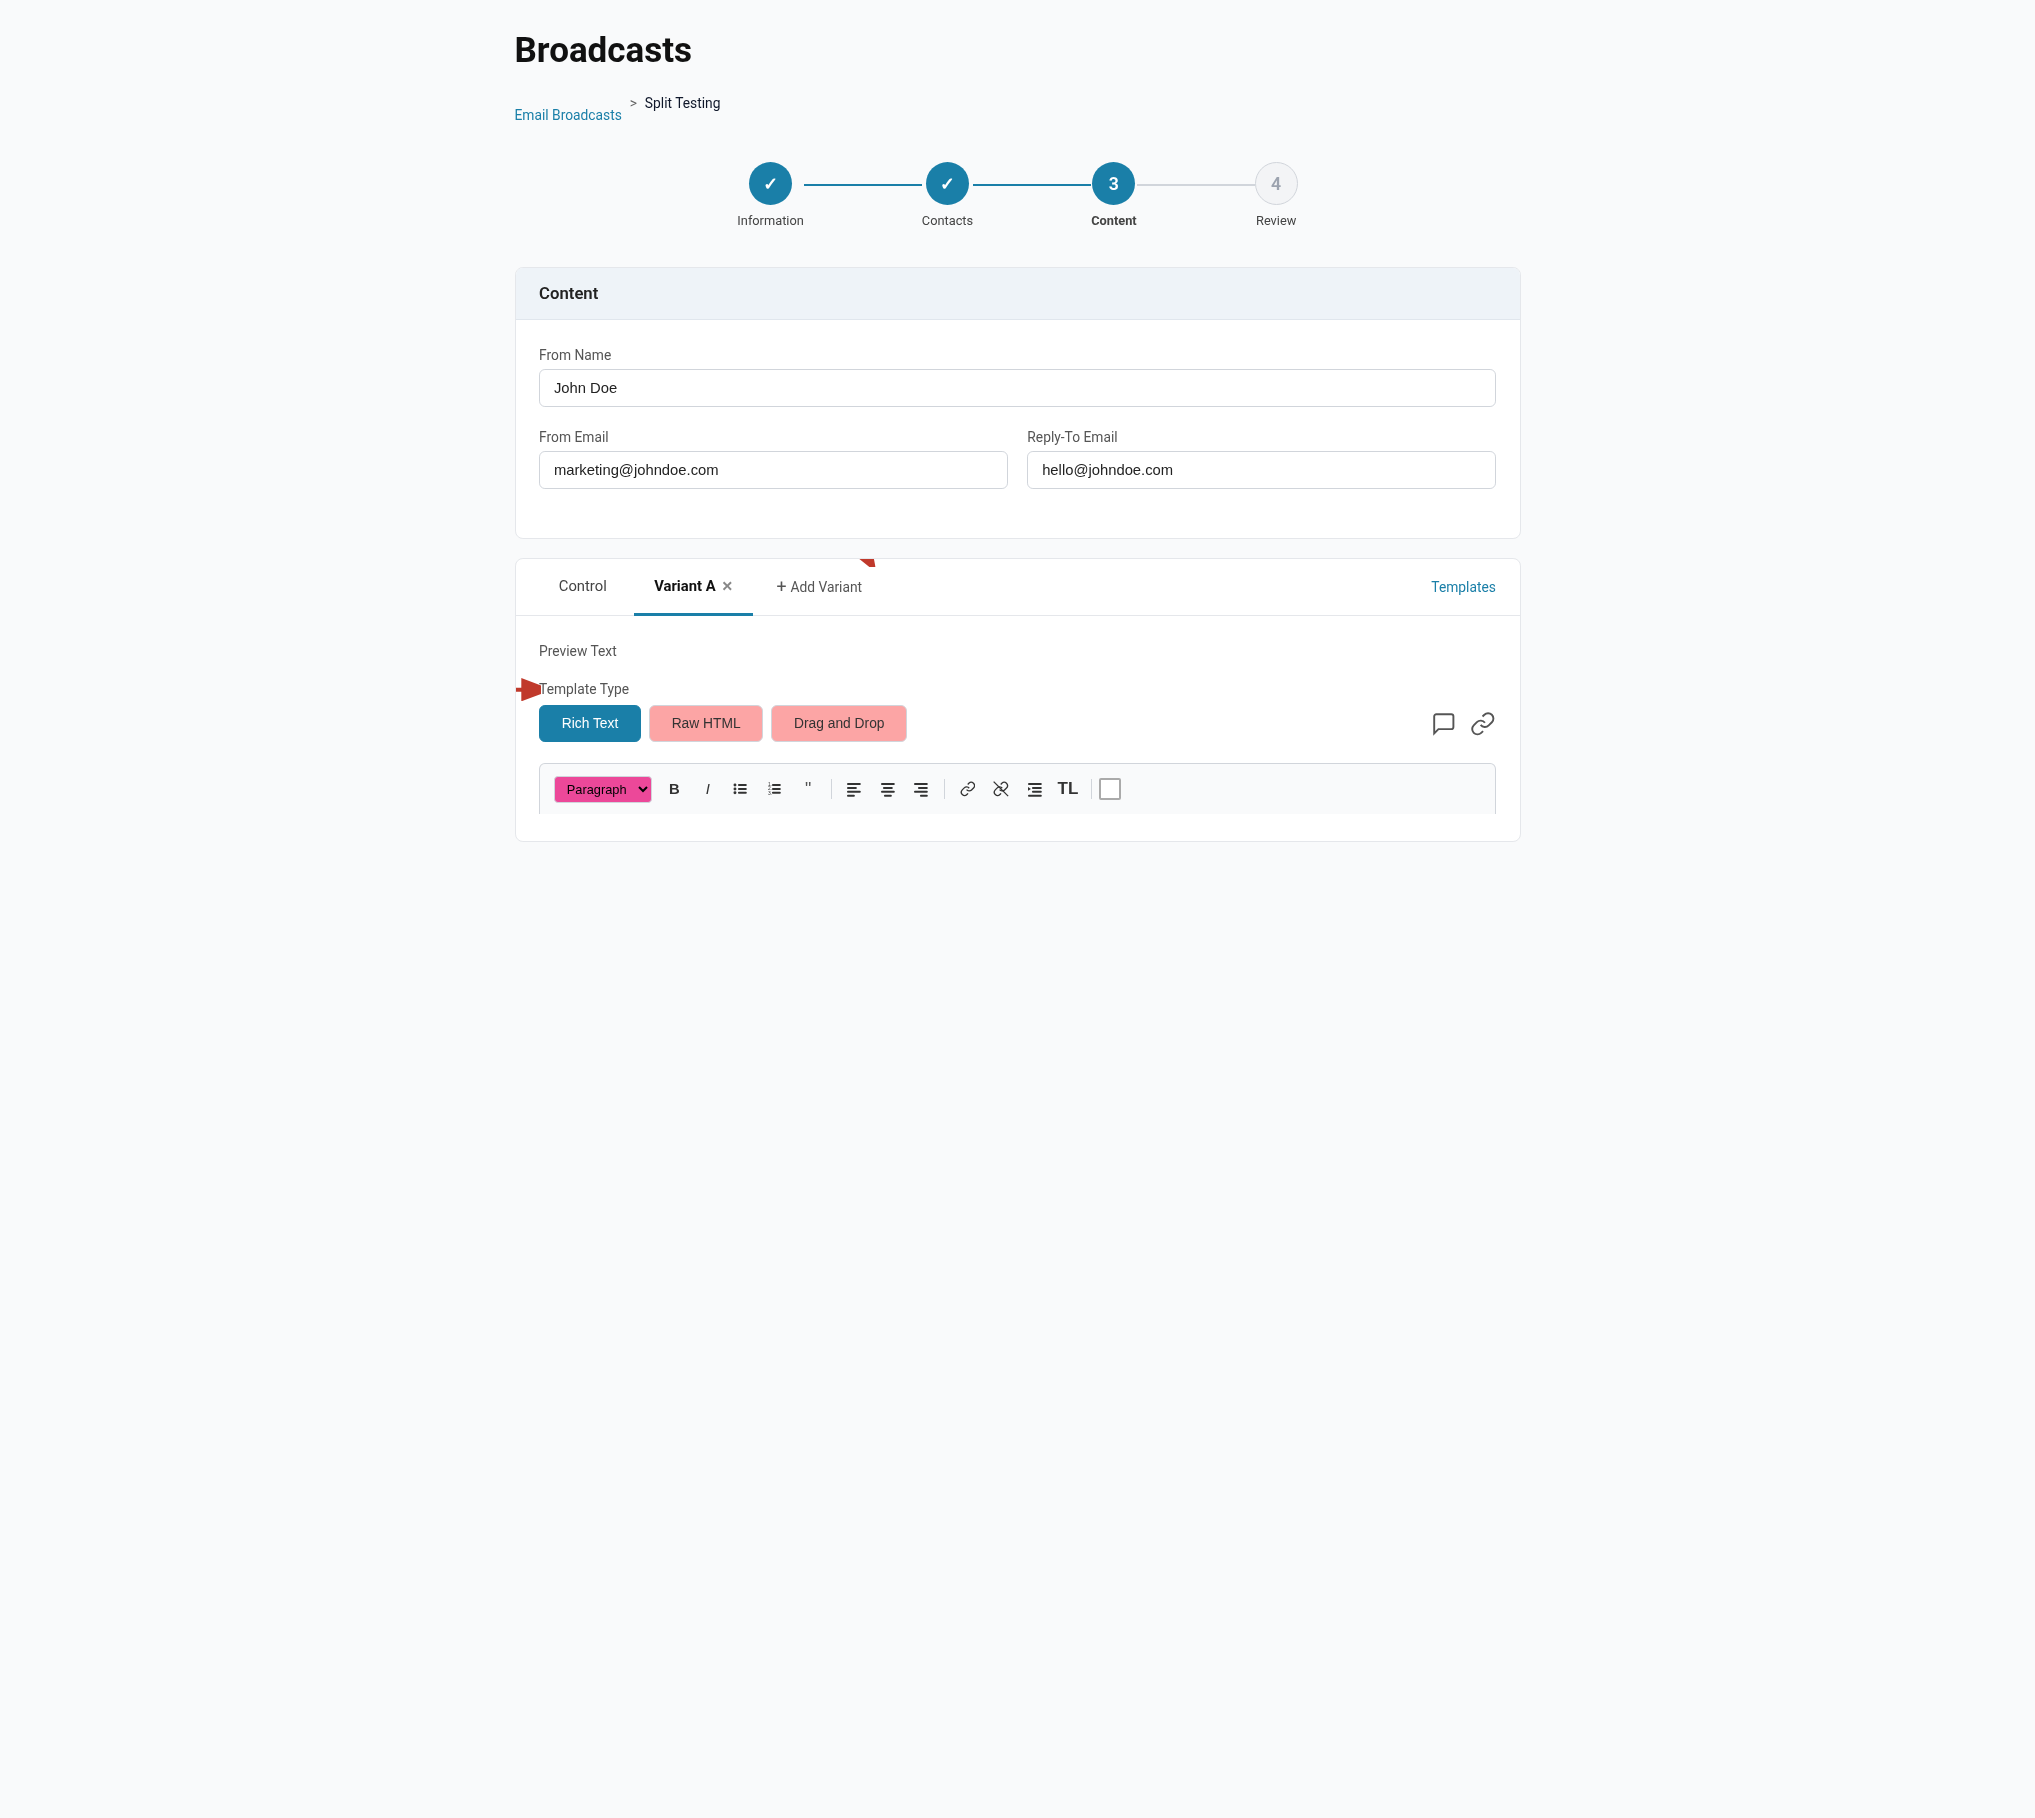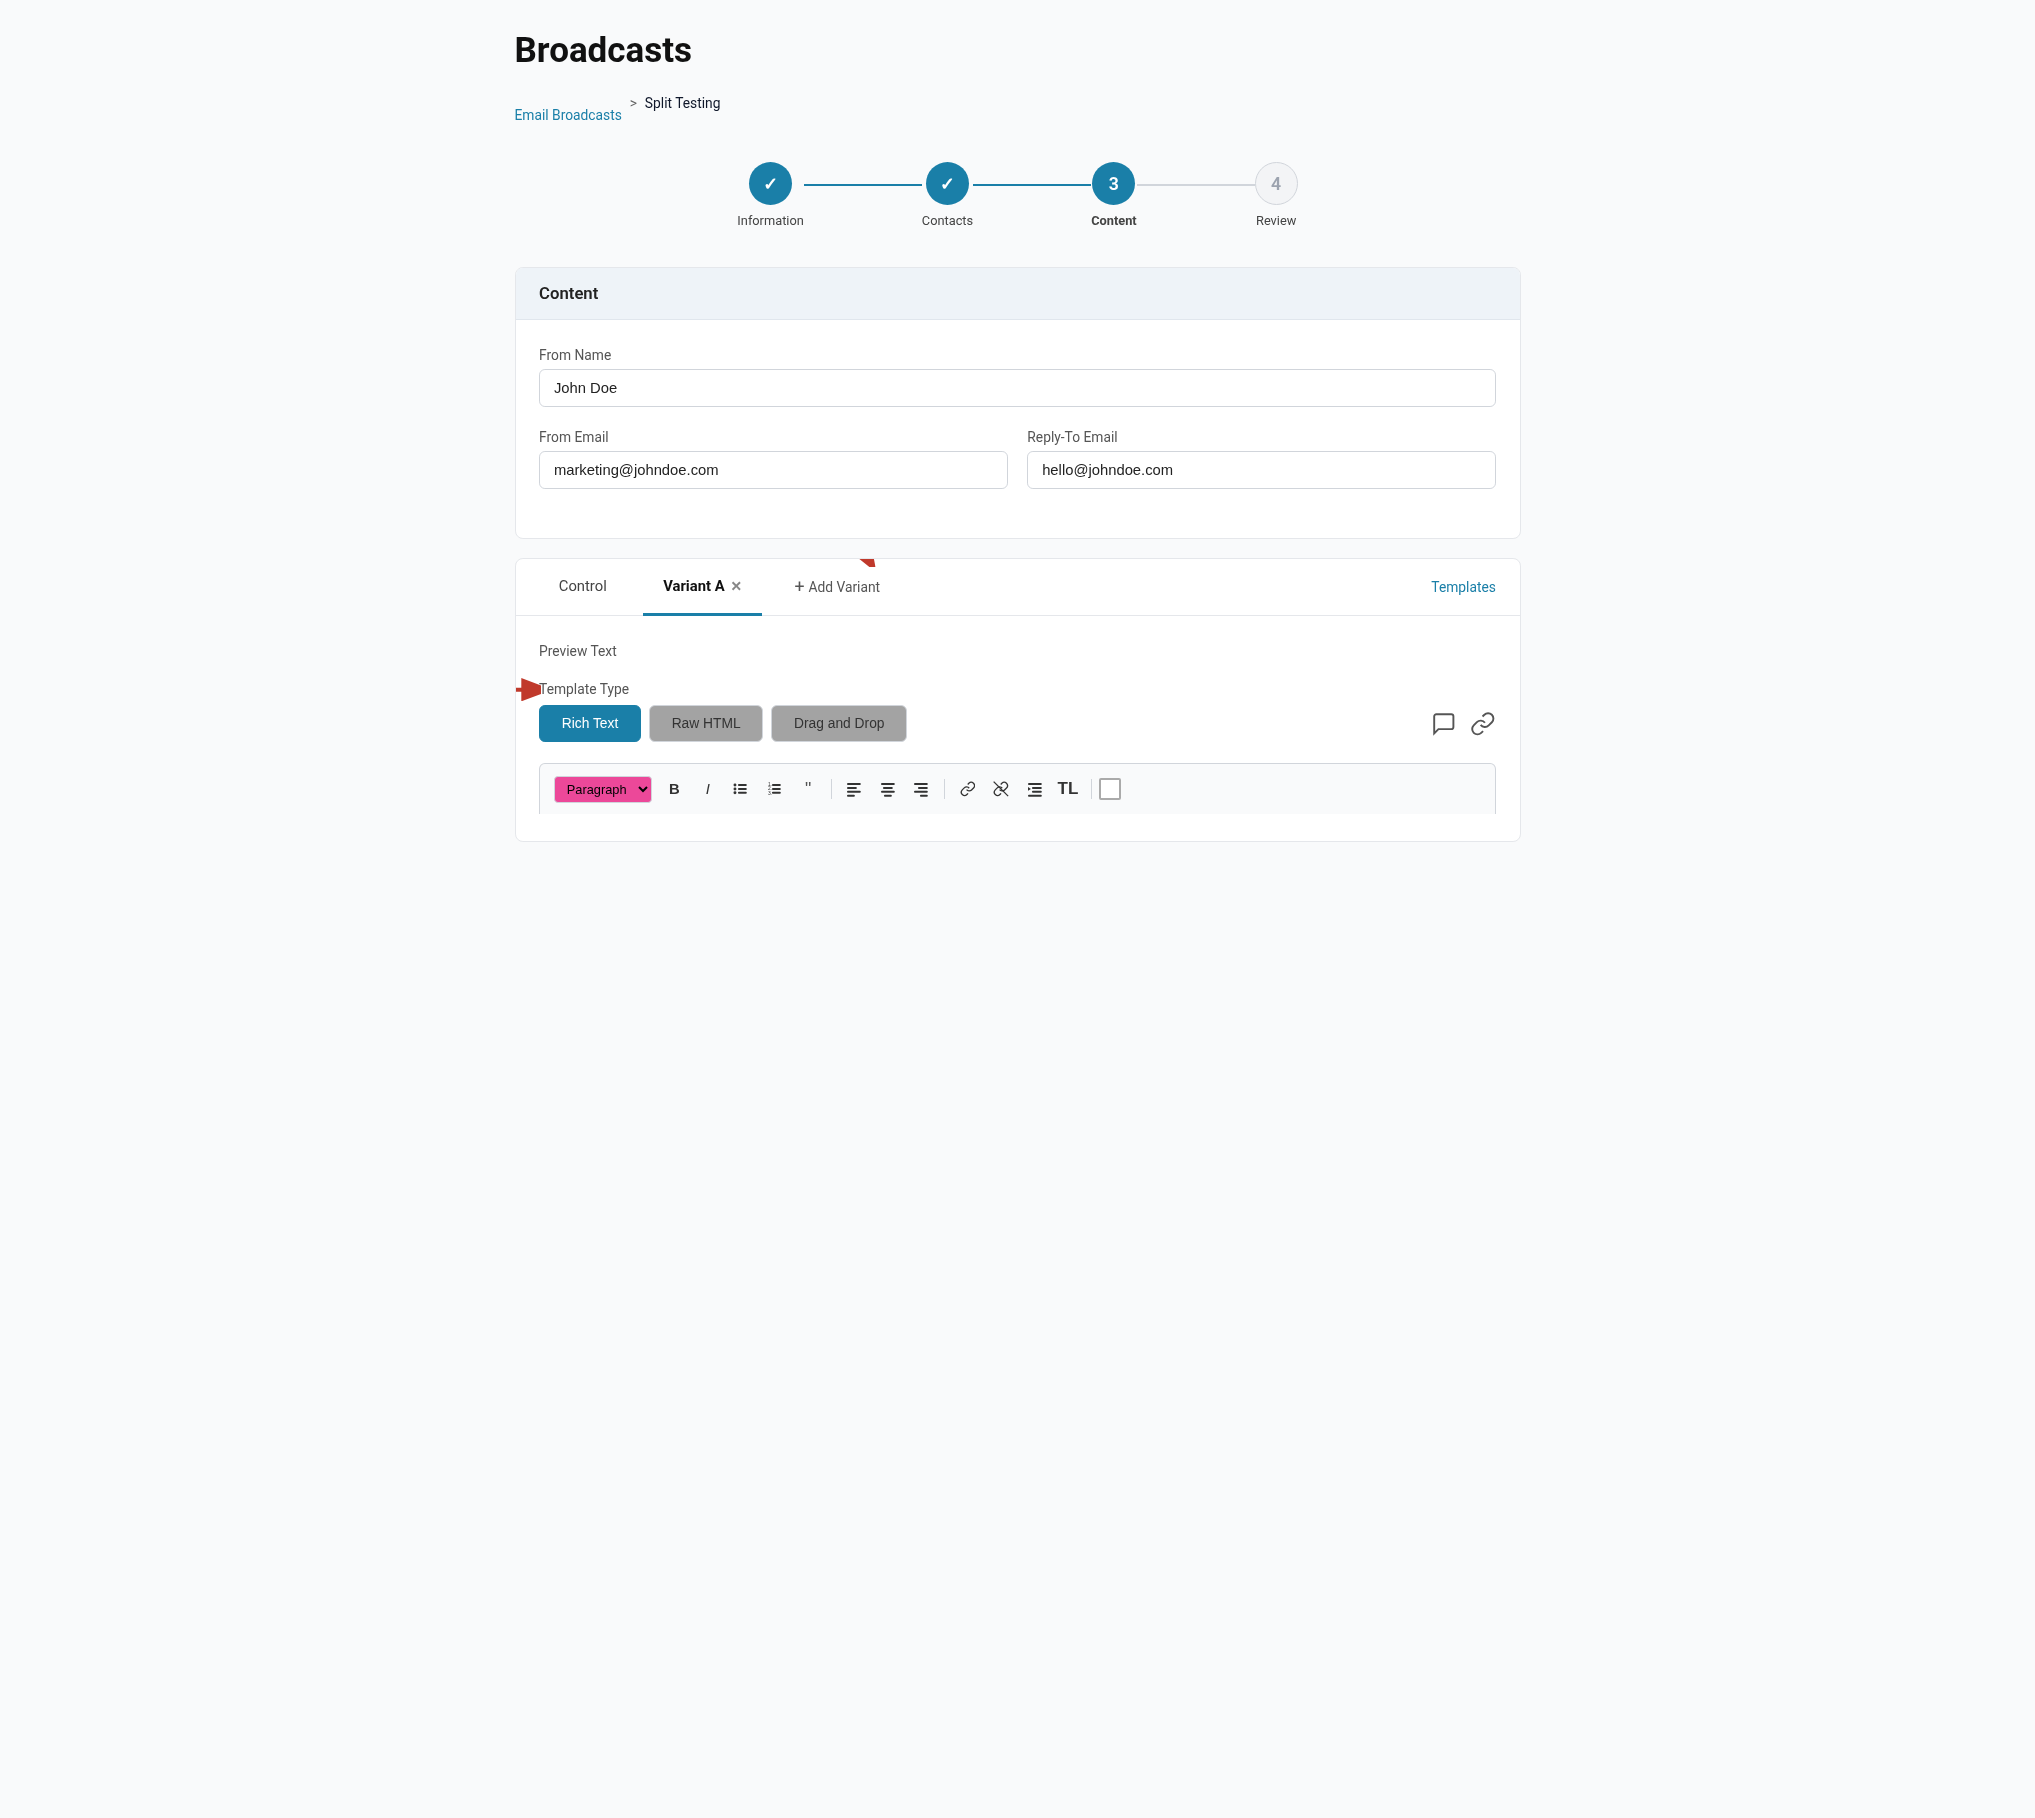--- a/index.html
+++ b/index.html
@@ -144,21 +144,21 @@
       border: 1px solid #e5e7eb;
       border-radius: 7.9px;
       overflow: hidden;
       position: relative;
     }
     .variant-tabs {
       display: flex;
       align-items: center;
       padding: 0 23.6px;
       border-bottom: 1px solid #e5e7eb;
-      gap: 17px;
+      gap: 8px;
     }
     .variant-tab {
       padding: 17.7px 19.7px;
       cursor: pointer;
       font-size: 14.8px;
       color: #444;
       border-bottom: 3px solid transparent;
       margin-bottom: -1px;
       display: flex;
       align-items: center;
@@ -203,21 +203,21 @@
       gap: 8px;
       margin-top: 7.9px;
     }
     .tmpl-btn {
       padding: 9.9px 21.7px;
       border-radius: 5.9px;
       font-size: 13.8px;
       cursor: pointer;
       font-weight: 500;
       border: 1px solid #d1d5db;
-      background: #a3a3a3;
+      background: #fca5a5;
       color: #333;
     }
     .tmpl-btn.active {
       background: #1a7fa8;
       color: white;
       border-color: #1a7fa8;
     }
 
     
     .template-type-row {

